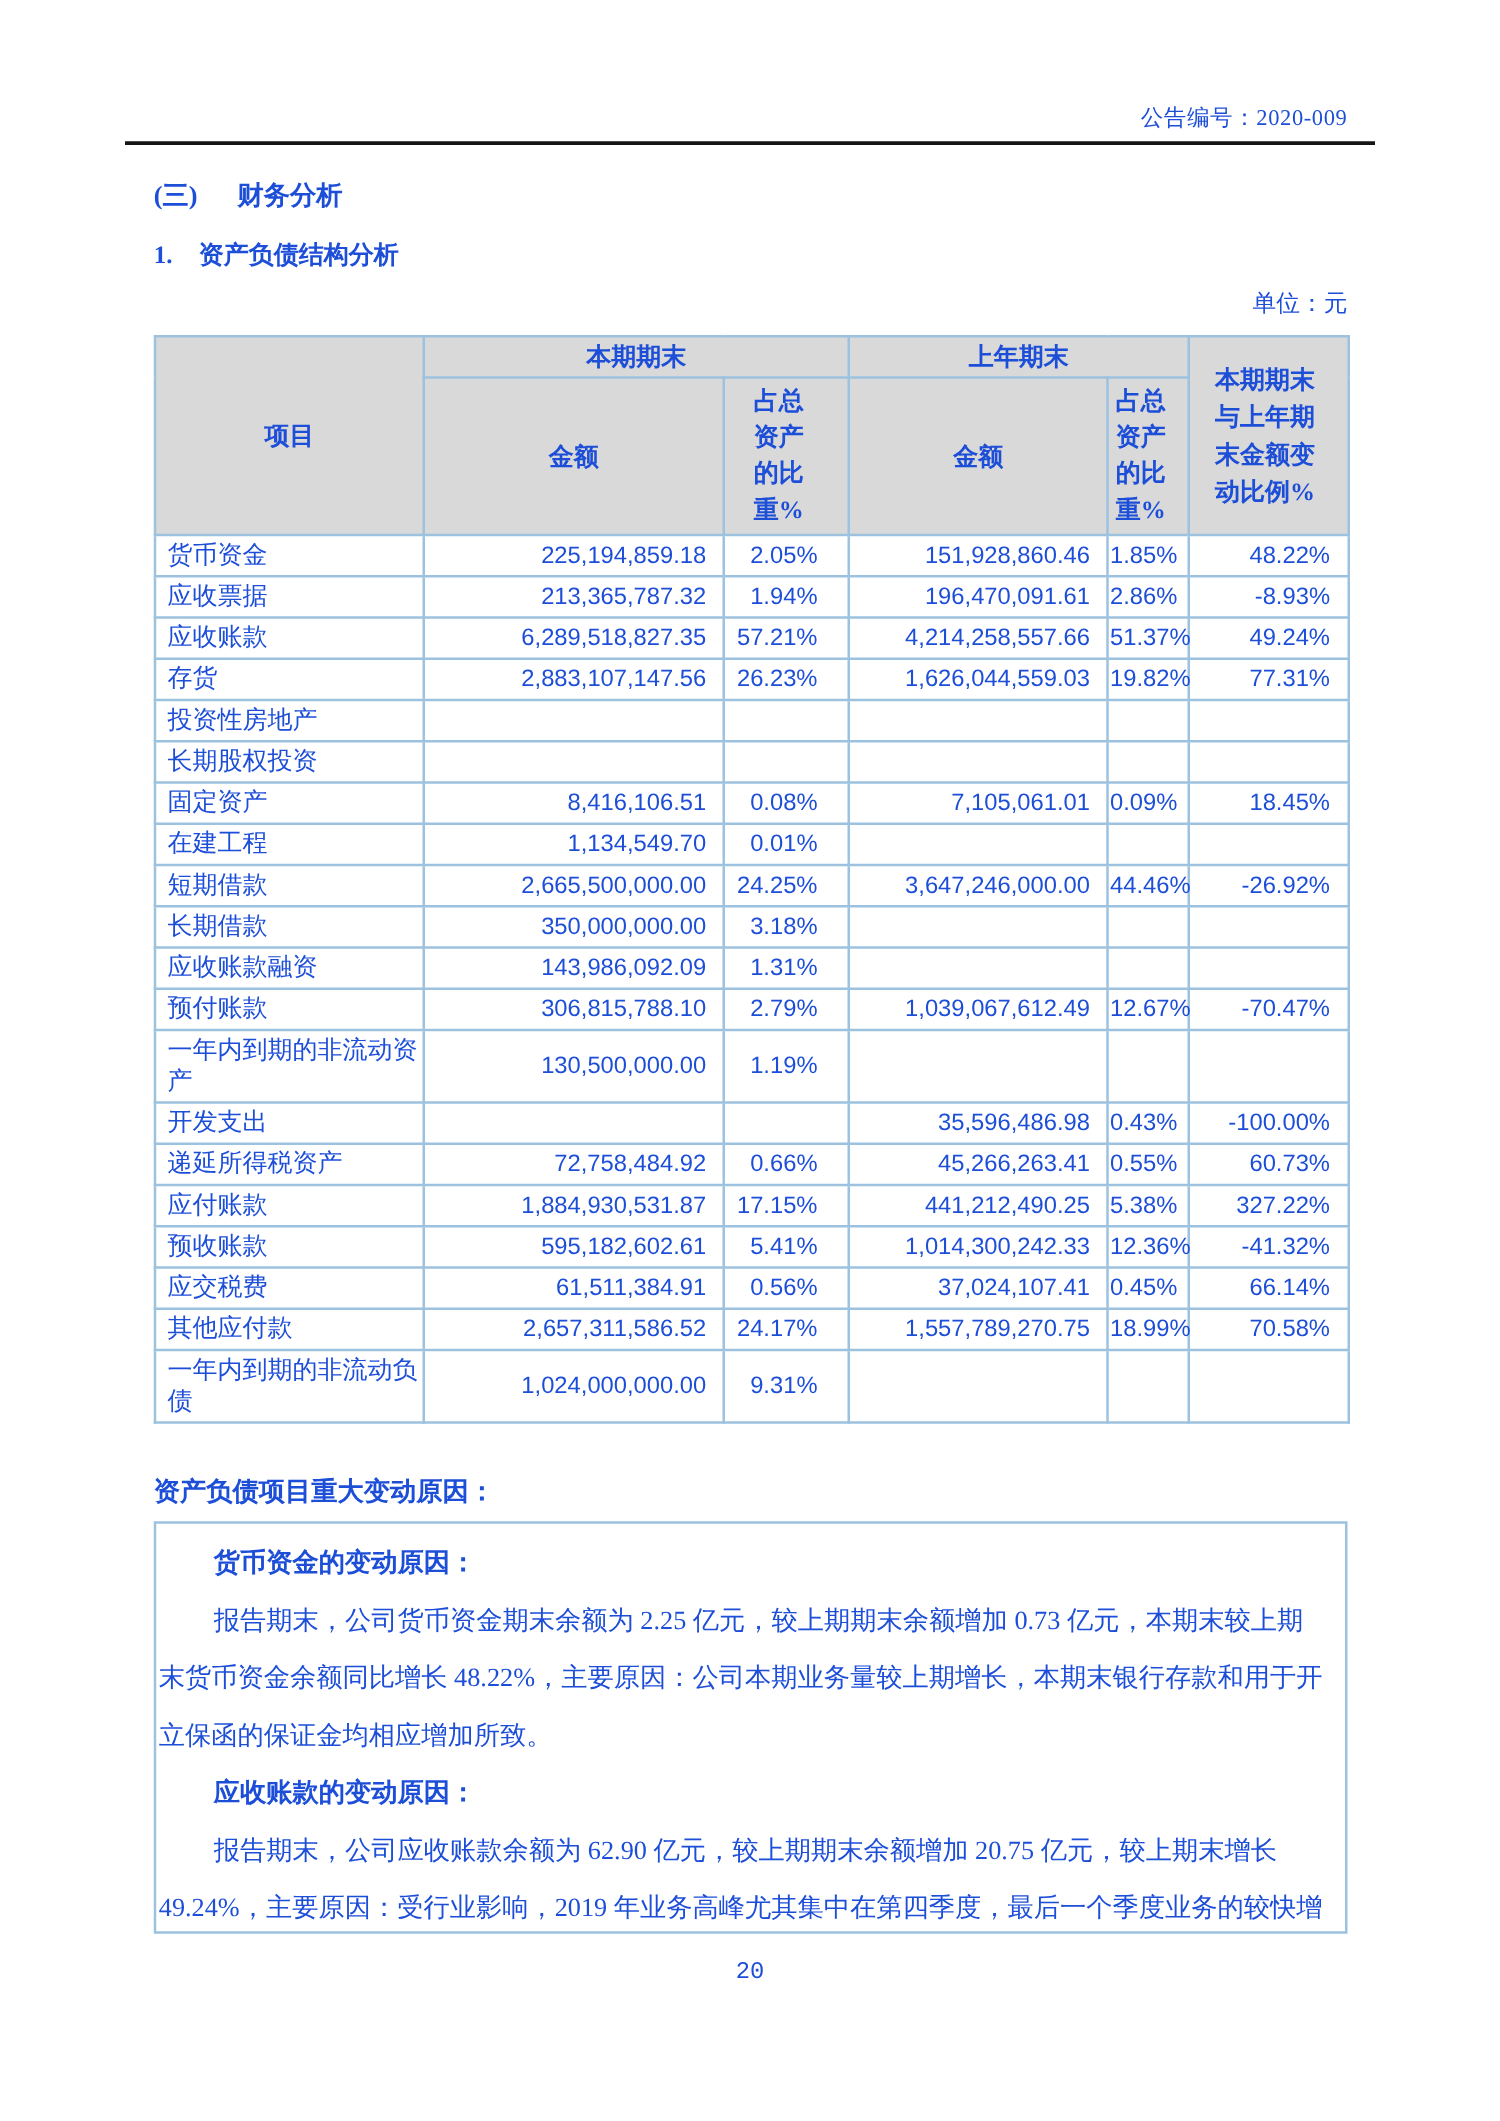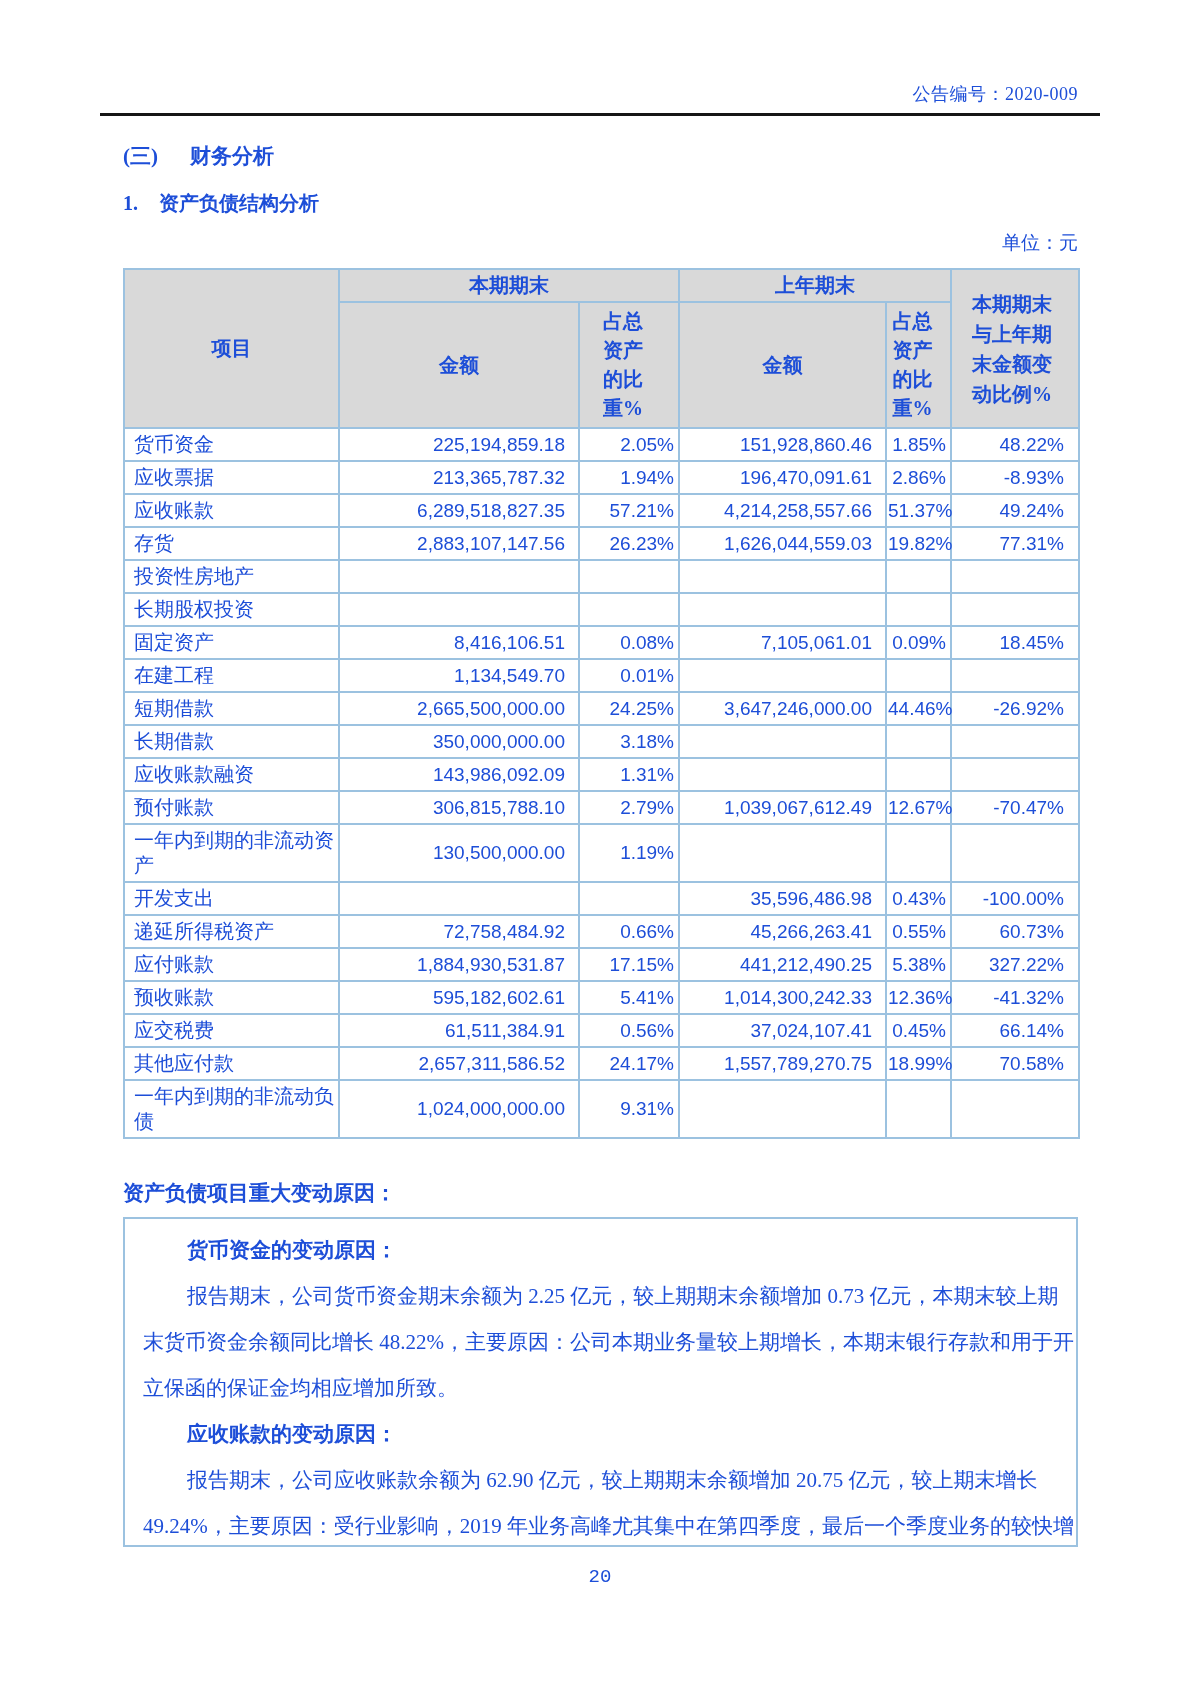--- a/index.html
+++ b/index.html
@@ -74,32 +74,32 @@
     text-align: left;
     padding: 3px 4px 3px 9px;
     line-height: 25px;
   }
   td.c-num, td.c-pct, td.c-chg {
     font-family: "Liberation Sans", "DejaVu Sans", sans-serif;
     font-size: 19px;
     text-align: right;
   }
   td.c-num { padding-right: 13px; }
-  td.c-pct { padding-right: 4px; }
+  td.c-pct { padding-right: 24px; }
   td.c-chg { padding-right: 14px; }
   .notes-title {
     margin: 40px 0 0 123px;
     font-size: 21px;
     font-weight: bold;
   }
   .notes-box {
     margin: 10px 122px 0 123px;
     border: 2px solid #9cc2e0;
     height: 330px;
-    padding: 8px 14px 6px 18px;
+    padding: 8px 14px 6px 2px;
     overflow: hidden;
     font-size: 21px;
   }
   .notes-box .nb {
     height: 46px;
     line-height: 46px;
     white-space: nowrap;
   }
   .notes-box .note-heading { font-weight: bold; padding-left: 44px; }
   .notes-box .line-first { padding-left: 44px; }

